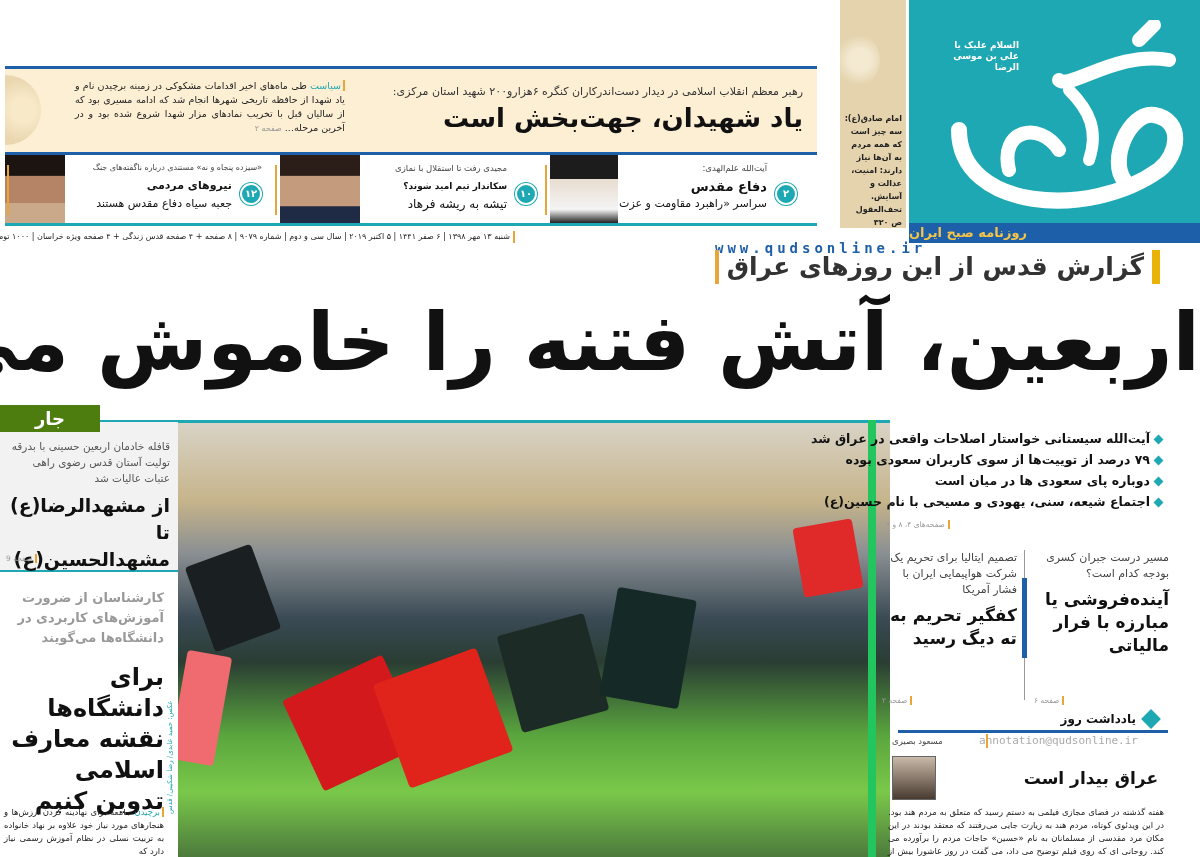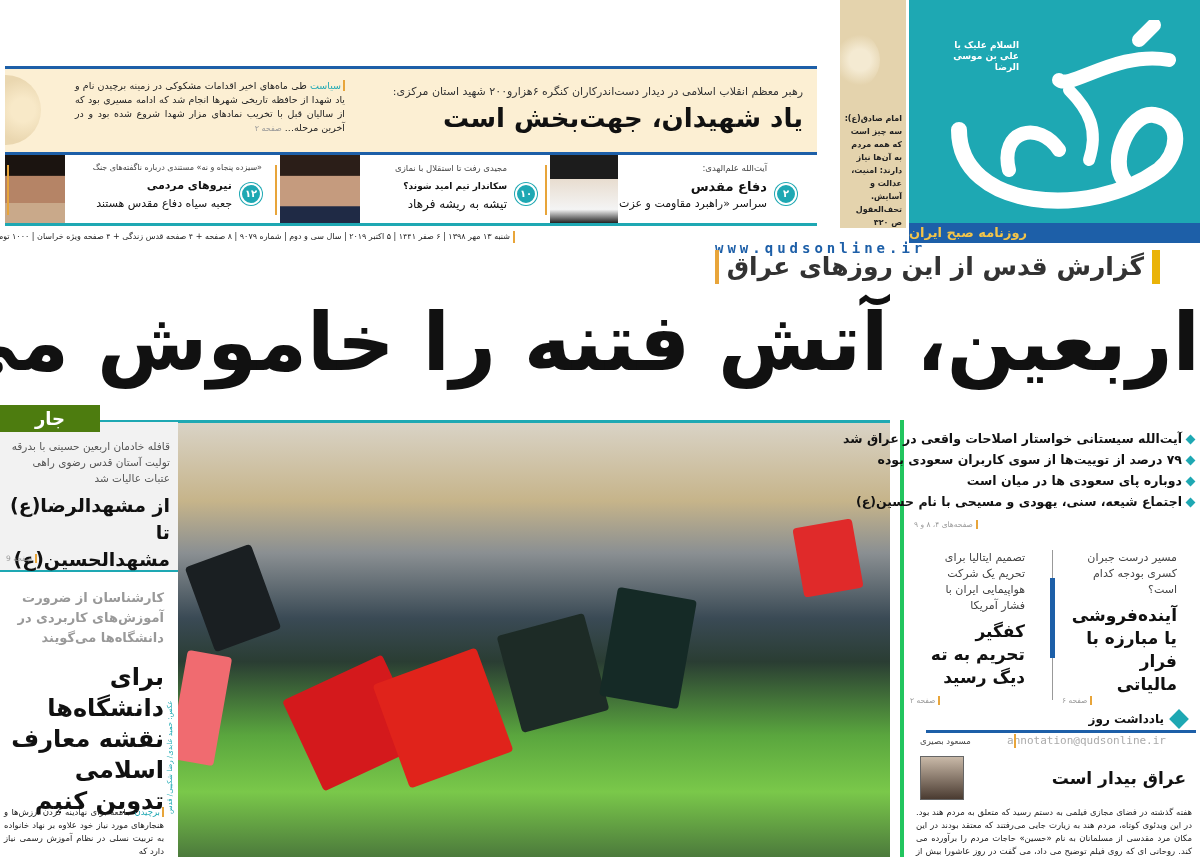--- a/index.html
+++ b/index.html
@@ -30,28 +30,28 @@
 .tz .h2{position:absolute;right:0;top:42px;font-size:11px;font-weight:normal;white-space:nowrap}
 .badge{position:absolute;width:22px;height:22px;border-radius:50%;background:#1ea8b3;border:2px solid #fff;box-shadow:0 0 0 1px #1ea8b3;color:#fff;font-size:10px;font-weight:bold;text-align:center;line-height:18px}
 .photo{position:absolute;top:0;height:68px;overflow:hidden}
 .vline{position:absolute;top:10px;width:2px;height:50px;background:#e8a53a}
 
 #datebar{left:5px;top:231px;width:510px;height:12px;font-size:8px;color:#222;white-space:nowrap;text-align:right;border-right:2px solid #e8a53a;padding-right:3px;line-height:12px}
 
 #kicker{right:40px;top:250px;font-size:25px;font-weight:bold;color:#333;border-right:8px solid #eab308;border-left:4px solid #e8a53a;padding:0 8px;line-height:34px}
 #headline{left:0;top:290px;width:1200px;height:105px;font-size:80px;font-weight:bold;text-align:center;line-height:105px;letter-spacing:-2px;white-space:nowrap}
 
-#rightcol{left:900px;top:420px;width:300px;height:437px;border-left:4px solid #22c55e}
+#rightcol{left:868px;top:420px;width:300px;height:437px;border-left:8px solid #22c55e}
 #bullets{position:absolute;right:6px;top:8px;width:290px}
 #bullets li{list-style:none;font-size:12.5px;font-weight:bold;line-height:21px;text-align:right;white-space:nowrap}
 #bullets li .dia{display:inline-block;width:7px;height:7px;background:#1ea8b3;transform:rotate(45deg);margin-left:5px}
 .pgref{font-size:7.5px;color:#999;border-right:2px solid #e8a53a;padding-right:3px}
 #r-pg1{position:absolute;left:10px;top:100px}
 #twin{position:absolute;left:0;top:130px;width:297px;height:155px}
-#twin .col{position:absolute;top:0;width:145px;height:155px;text-align:right;padding:0 24px}
+#twin .col{position:absolute;top:0;width:145px;height:155px;text-align:right;padding:0 4px}
 #twin .kick{font-size:11px;color:#444;line-height:16px}
 #twin .head{font-size:17px;font-weight:bold;line-height:23px;margin-top:6px}
 #twin .div{position:absolute;left:148px;top:0;width:1px;height:150px;background:#999}
 #twin .blue{position:absolute;left:146px;top:28px;width:5px;height:80px;background:#1d5fa8}
 #note{position:absolute;left:10px;top:290px;width:282px;height:147px}
 #note .hdr{position:absolute;right:32px;top:2px;font-size:12px;font-weight:bold}
 #note .mark{position:absolute;right:10px;top:2px;width:14px;height:14px;background:#1ea8b3;transform:rotate(45deg)}
 #note .rule{position:absolute;right:0;top:20px;width:270px;height:3px;background:#1d5fa8}
 #note .email{position:absolute;right:30px;top:24px;font-size:11px;color:#aaa;direction:ltr;font-family:"DejaVu Sans Mono",monospace}
 #note .author{position:absolute;left:6px;top:26px;font-size:8.5px;color:#444}

